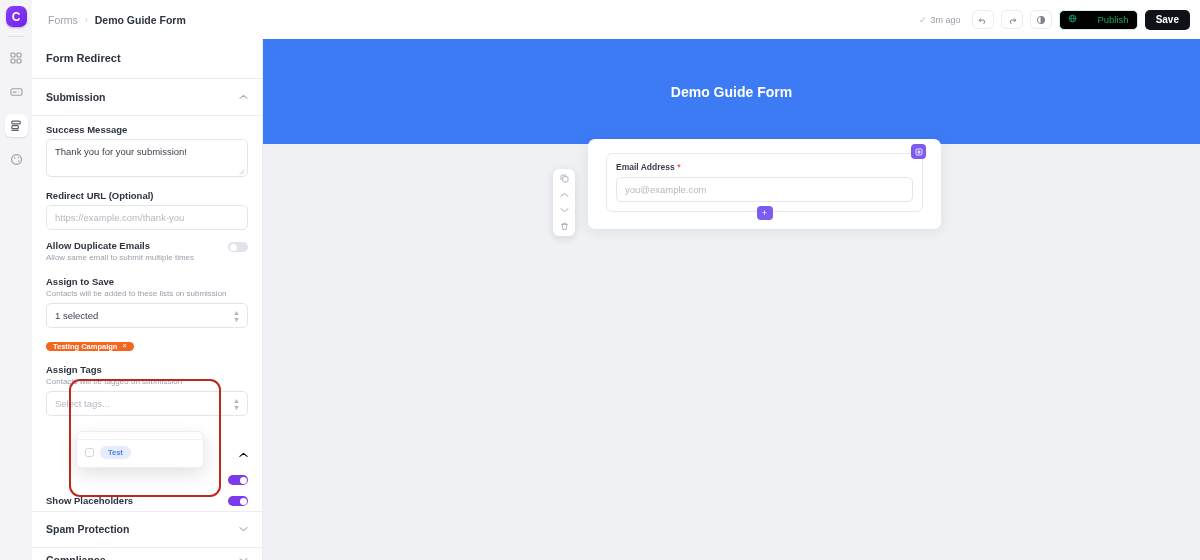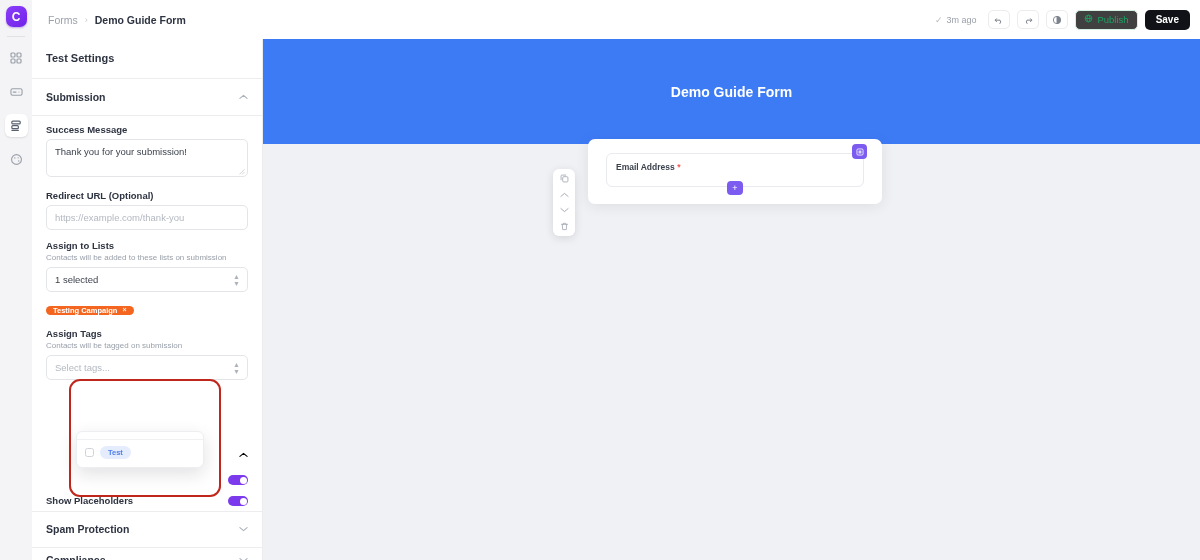--- a/index.html
+++ b/index.html
@@ -50,22 +50,22 @@
     display: flex; align-items: center; gap: 4px;
     font-size: 9px; color: #9aa0aa; padding: 0 5px;
   }
   .saved .chk { color: #b6bbc3; font-size: 9px; }
   .ico-btn {
     width: 22px; height: 19px; border: 1px solid #ececef; border-radius: 5px;
     background: #fff; display: flex; align-items: center; justify-content: center;
     color: #7d838d;
   }
   .publish-btn {
-    display: flex; align-items: center; gap: 4px;
-    background: #404040; color: #19a463; border: 1px solid #d3f0e2;
+    display: flex; align-items: center; gap: 20px;
+    background: #000000; color: #19a463; border: 1px solid #d3f0e2;
     border-radius: 5px; height: 20px; padding: 0 8px; font-size: 9.5px;
   }
   .save-btn {
     background: #101217; color: #fff; border-radius: 5px;
     height: 20px; padding: 0 11px; font-size: 10px; font-weight: bold;
     display: flex; align-items: center; justify-content: center;
   }
 
   
   .body { flex: 1; display: flex; min-height: 0; }
@@ -156,21 +156,21 @@
   }
 
   
   .canvas { flex: 1; position: relative; background: #f0f1f4; overflow: hidden; }
   .form-hero {
     height: 105px; background: #3d7bf5; display: flex;
     align-items: center; justify-content: center;
   }
   .form-hero-title { color: #fff; font-size: 14px; font-weight: bold; }
   .form-card {
-    position: absolute; left: 325px; top: 100px; width: 294px;
+    position: absolute; left: 325px; top: 100px; width: 353px;
     background: #fff; border-radius: 7px; box-shadow: 0 2px 14px rgba(25,30,60,.09);
     padding: 14px 18px 17px 18px;
   }
   .field-box {
     border: 1px solid #e9eaee; border-radius: 6px; padding: 8px 9px 9px 9px;
     position: relative;
   }
   .fb-label { font-size: 8.5px; font-weight: bold; color: #3c424d; margin-bottom: 5px; }
   .fb-label .req { color: #f0564f; }
   .fb-input {
@@ -311,21 +311,21 @@
         <div class="save-btn">
           <span>Save</span>
         </div>
       </div>
     </div>
 
     <div class="body">
 
       <div class="panel">
 
-        <div class="panel-title">Test Settings</div>
+        <div class="panel-title">Form Redirect</div>
 
 
         <div class="section-head">
           <span>Submission</span>
           <span class="chev">
             <svg width="9" height="6" viewBox="0 0 10 6" fill="none" stroke="currentColor" stroke-width="1.2" stroke-linecap="round">
                 <path d="M1 4.6 L5 1.2 L9 4.6"></path>
               </svg>
           </span>
         </div>
@@ -338,22 +338,31 @@
             <span class="grip" style="right:3px;bottom:4px;">
               <svg width="7" height="7" viewBox="0 0 8 8" stroke="currentColor" stroke-width="0.9" stroke-linecap="round">
                   <path d="M7 2 L2 7 M7 5 L5 7"></path>
                 </svg>
             </span>
           </div>
 
           <div class="field-label">Redirect URL (Optional)</div>
           <input class="inp" style="margin-bottom: 10px;" placeholder="https://example.com/thank-you">
 
-
-          <div class="field-label">Assign to Lists</div>
+          <div class="row">
+            <div>
+              <div class="field-label">Allow Duplicate Emails</div>
+              <div class="field-hint">Allow same email to submit multiple times</div>
+            </div>
+            <div class="toggle">
+                <span class="knob"></span>
+              </div>
+          </div>
+
+          <div class="field-label">Assign to Save</div>
           <div class="field-hint">Contacts will be added to these lists on submission</div>
           <div class="select-wrap">
             <input class="inp" readonly="" value="1 selected" style="">
             <span class="caret">▲<br>▼</span>
           </div>
 
           <div style="margin-bottom:11px;">
             <span class="chip">
               <span>Testing Campaign</span>
               <span class="x">×</span>
@@ -452,20 +461,21 @@
             </svg>
           </span>
         </div>
 
         <div class="form-card">
           <div class="field-box">
             <div class="fb-label">
               <span>Email Address</span>
               <span class="req">*</span>
             </div>
+            <div class="fb-input">you@example.com</div>
             <div class="fb-badge">
               <svg width="8" height="8" viewBox="0 0 10 10" fill="none" stroke="currentColor" stroke-width="1">
                   <rect x="1.2" y="1.2" width="7.6" height="7.6" rx="1.4"></rect>
                   <rect x="3.2" y="3.2" width="3.6" height="3.6" rx="0.7" fill="currentColor" stroke="none" opacity=".75"></rect>
                 </svg>
             </div>
             <div class="add-btn">
               <span>+</span>
             </div>
           </div>

